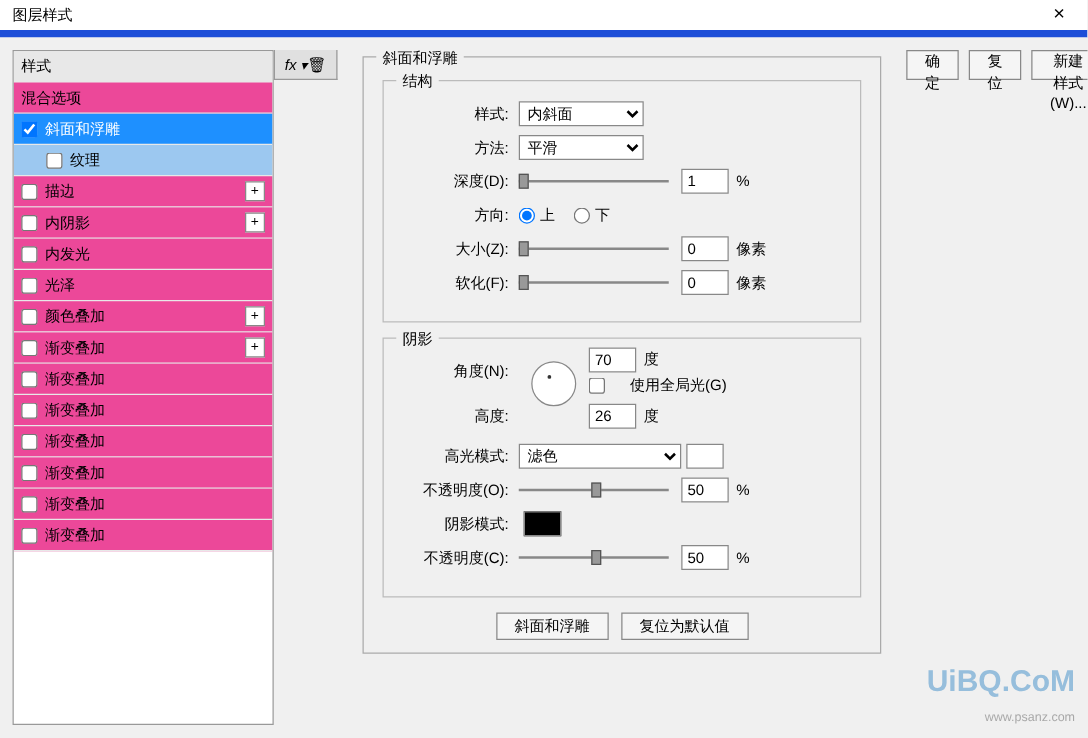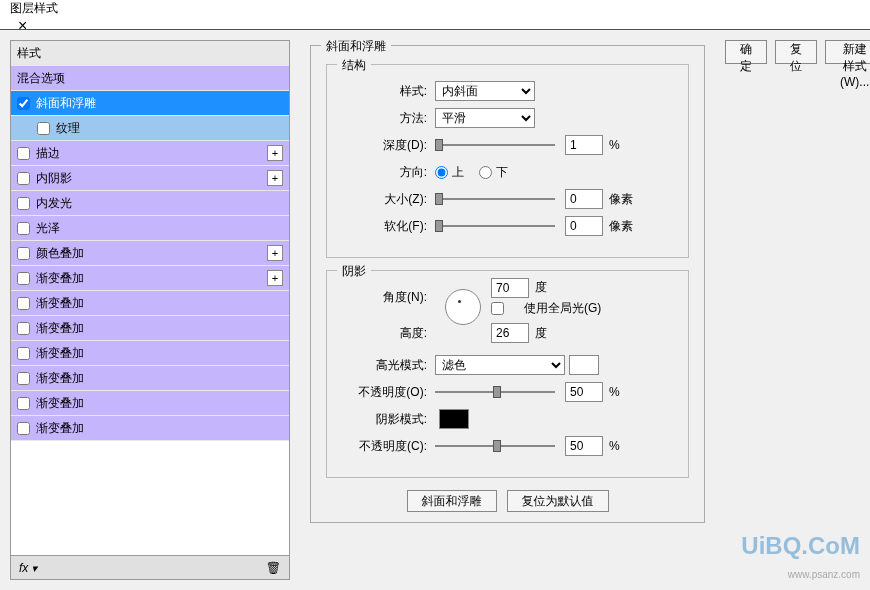--- a/index.html
+++ b/index.html
@@ -1,22 +1,22 @@
 <!DOCTYPE html>
 <html><head>
 <meta charset="utf-8">
 <style>
 * { box-sizing: border-box; margin: 0; padding: 0; font-family: "Microsoft YaHei", "SimSun", sans-serif; font-size: 12px; }
 body { background: #f0f0f0; width: 870px; height: 590px; overflow: hidden; }
-.titlebar { height: 30px; background: #fff; border-bottom: 1px solid #1d4ed8; display: flex; justify-content: space-between; padding: 0 10px; flex-direction: column; }
+.titlebar { height: 30px; background: #fff; border-bottom: 6px solid #1d4ed8; display: flex; align-items: center; justify-content: space-between; padding: 0 10px; }
 .titlebar .close { font-size: 16px; cursor: pointer; padding: 0 8px; }
 .dialog-body { background: #f0f0f0; padding: 10px; display: flex; gap: 10px; height: 560px; }
-.left-panel { width: 280px; display: flex; flex-direction: column; }
+.left-panel { width: 260px; display: flex; }
 .styles-list { border: 1px solid #999; background: #fff; flex: 1; overflow-y: auto; }
-.style-item { display: flex; align-items: center; height: 25px; padding: 0 6px; border-bottom: 1px solid #e8e8e8; background: #c4b5fd; position: relative; }
+.style-item { display: flex; align-items: center; height: 25px; padding: 0 6px; border-bottom: 1px solid #e8e8e8; background: #ec4899; position: relative; }
 .style-item.header { background: #e8e8e8; font-weight: normal; }
 .style-item.selected { background: #1e90ff; color: #fff; }
 .style-item.sub-selected { background: #9cc8f0; }
 .style-item input[type="checkbox"] { margin-right: 6px; }
 .style-item .indent { margin-left: 20px; }
 .style-item .add-btn { position: absolute; right: 6px; width: 16px; height: 16px; border: 1px solid #888; background: #fff; display: flex; align-items: center; justify-content: center; font-size: 11px; cursor: pointer; }
 .fx-bar { height: 24px; background: #e0e0e0; border: 1px solid #999; border-top: none; display: flex; align-items: center; justify-content: space-between; padding: 0 8px; }
 .fx-bar .fx-left { font-style: italic; font-size: 11px; }
 .fx-bar .trash { cursor: pointer; }
 .center-panel { flex: 1; padding: 5px 10px; }

